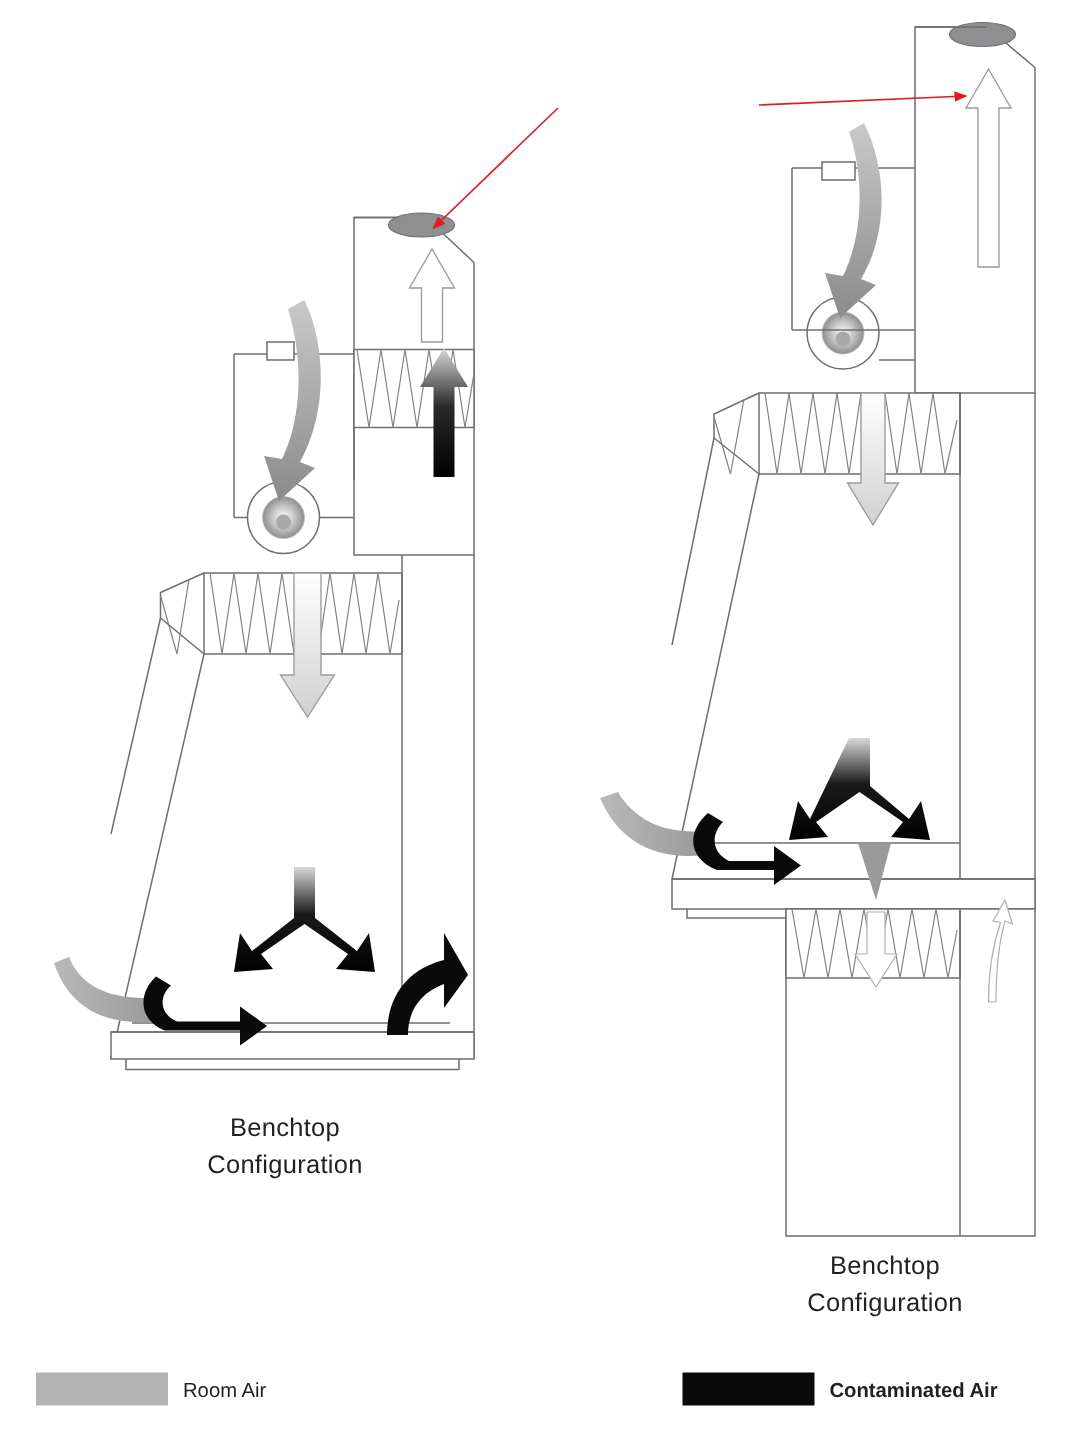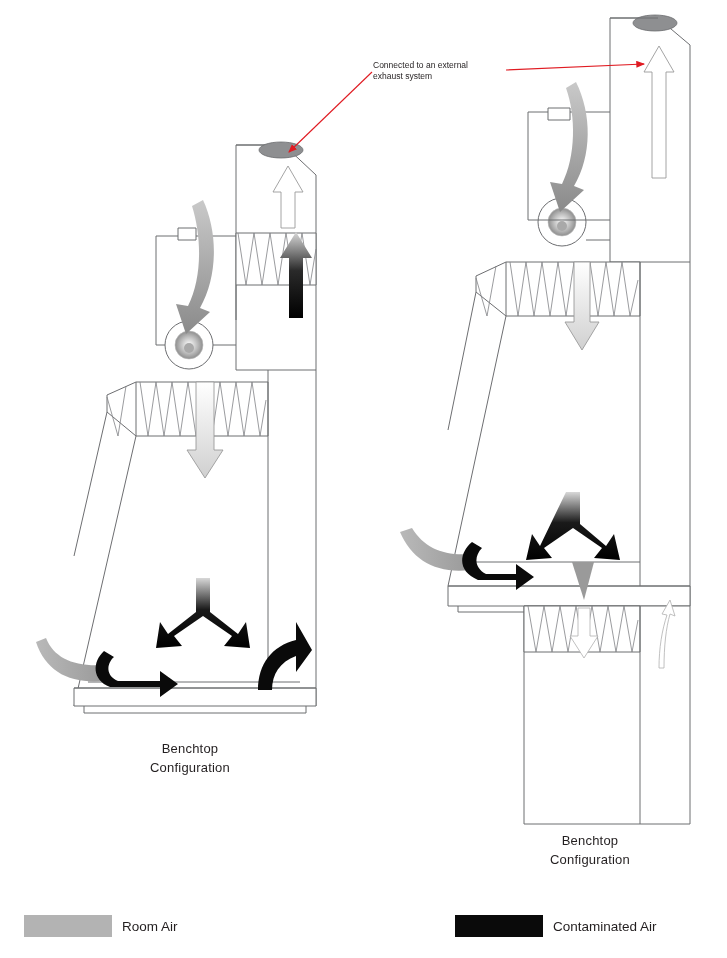--- a/index.html
+++ b/index.html
@@ -46,21 +46,21 @@
   }
   .annot-line {
     stroke: #e01b22;
     stroke-width: 1.1;
     fill: none;
   }
   .caption-block {
     position: absolute;
     text-align: center;
     font-family: "Liberation Sans", sans-serif;
-    font-size: 13px;
+    font-size: 17px;
     line-height: 1.45;
     color: #231f20;
     letter-spacing: 0.2px;
   }
   #caption-benchtop { left: 60px; top: 740px; width: 260px; }
   #caption-console  { left: 470px; top: 832px; width: 240px; }
   .annot-block {
     position: absolute;
     font-family: "Liberation Sans", sans-serif;
     font-size: 8.5px;
@@ -89,21 +89,21 @@
   }
   .sw.room { background: #b3b3b3; }
   .sw.hepa { background: #ffffff; border: 1px solid #6d6e71; box-sizing: border-box; }
   .sw.cont { background: #0a0a0a; }
   .legend-label {
     font-size: 13.5px;
     white-space: nowrap;
   }
   #legend-room { left: 24px; top: 0; }
   #legend-hepa { left: 220px; top: 0; }
-  #legend-cont { left: 455px; top: 0; }
+  #legend-cont { left: 455px; top: 0; font-weight: bold; }
 </style>
 </head>
 <body>
 
 <div id="diagram-root">
 
   <svg class="figure" viewBox="0 0 727 958">
     <defs>
       <linearGradient id="gradRoomDown" x1="0" y1="0" x2="0" y2="1">
         <stop offset="0%" stop-color="#c9c9c9"></stop>
@@ -259,24 +259,20 @@
       <path d="M572,562 L594,562 L584,600 Z" fill="#9a9a9a"></path>
     </g>
 
     <g>
       <path class="annot-line" marker-end="url(#arrowRed)" d="M372,72 L289,152"></path>
       <path class="annot-line" marker-end="url(#arrowRed)" d="M506,70 L644,64"></path>
     </g>
 
   </svg>
 
-  <div class="annot-block" id="annot-exhaust">
-    <div>Connected to an external</div>
-    <div>exhaust system</div>
-  </div>
 
   <div class="caption-block" id="caption-benchtop">
     <div>Benchtop</div>
     <div>Configuration</div>
   </div>
 
   <div class="caption-block" id="caption-console">
     <div>Benchtop</div>
     <div>Configuration</div>
   </div>

